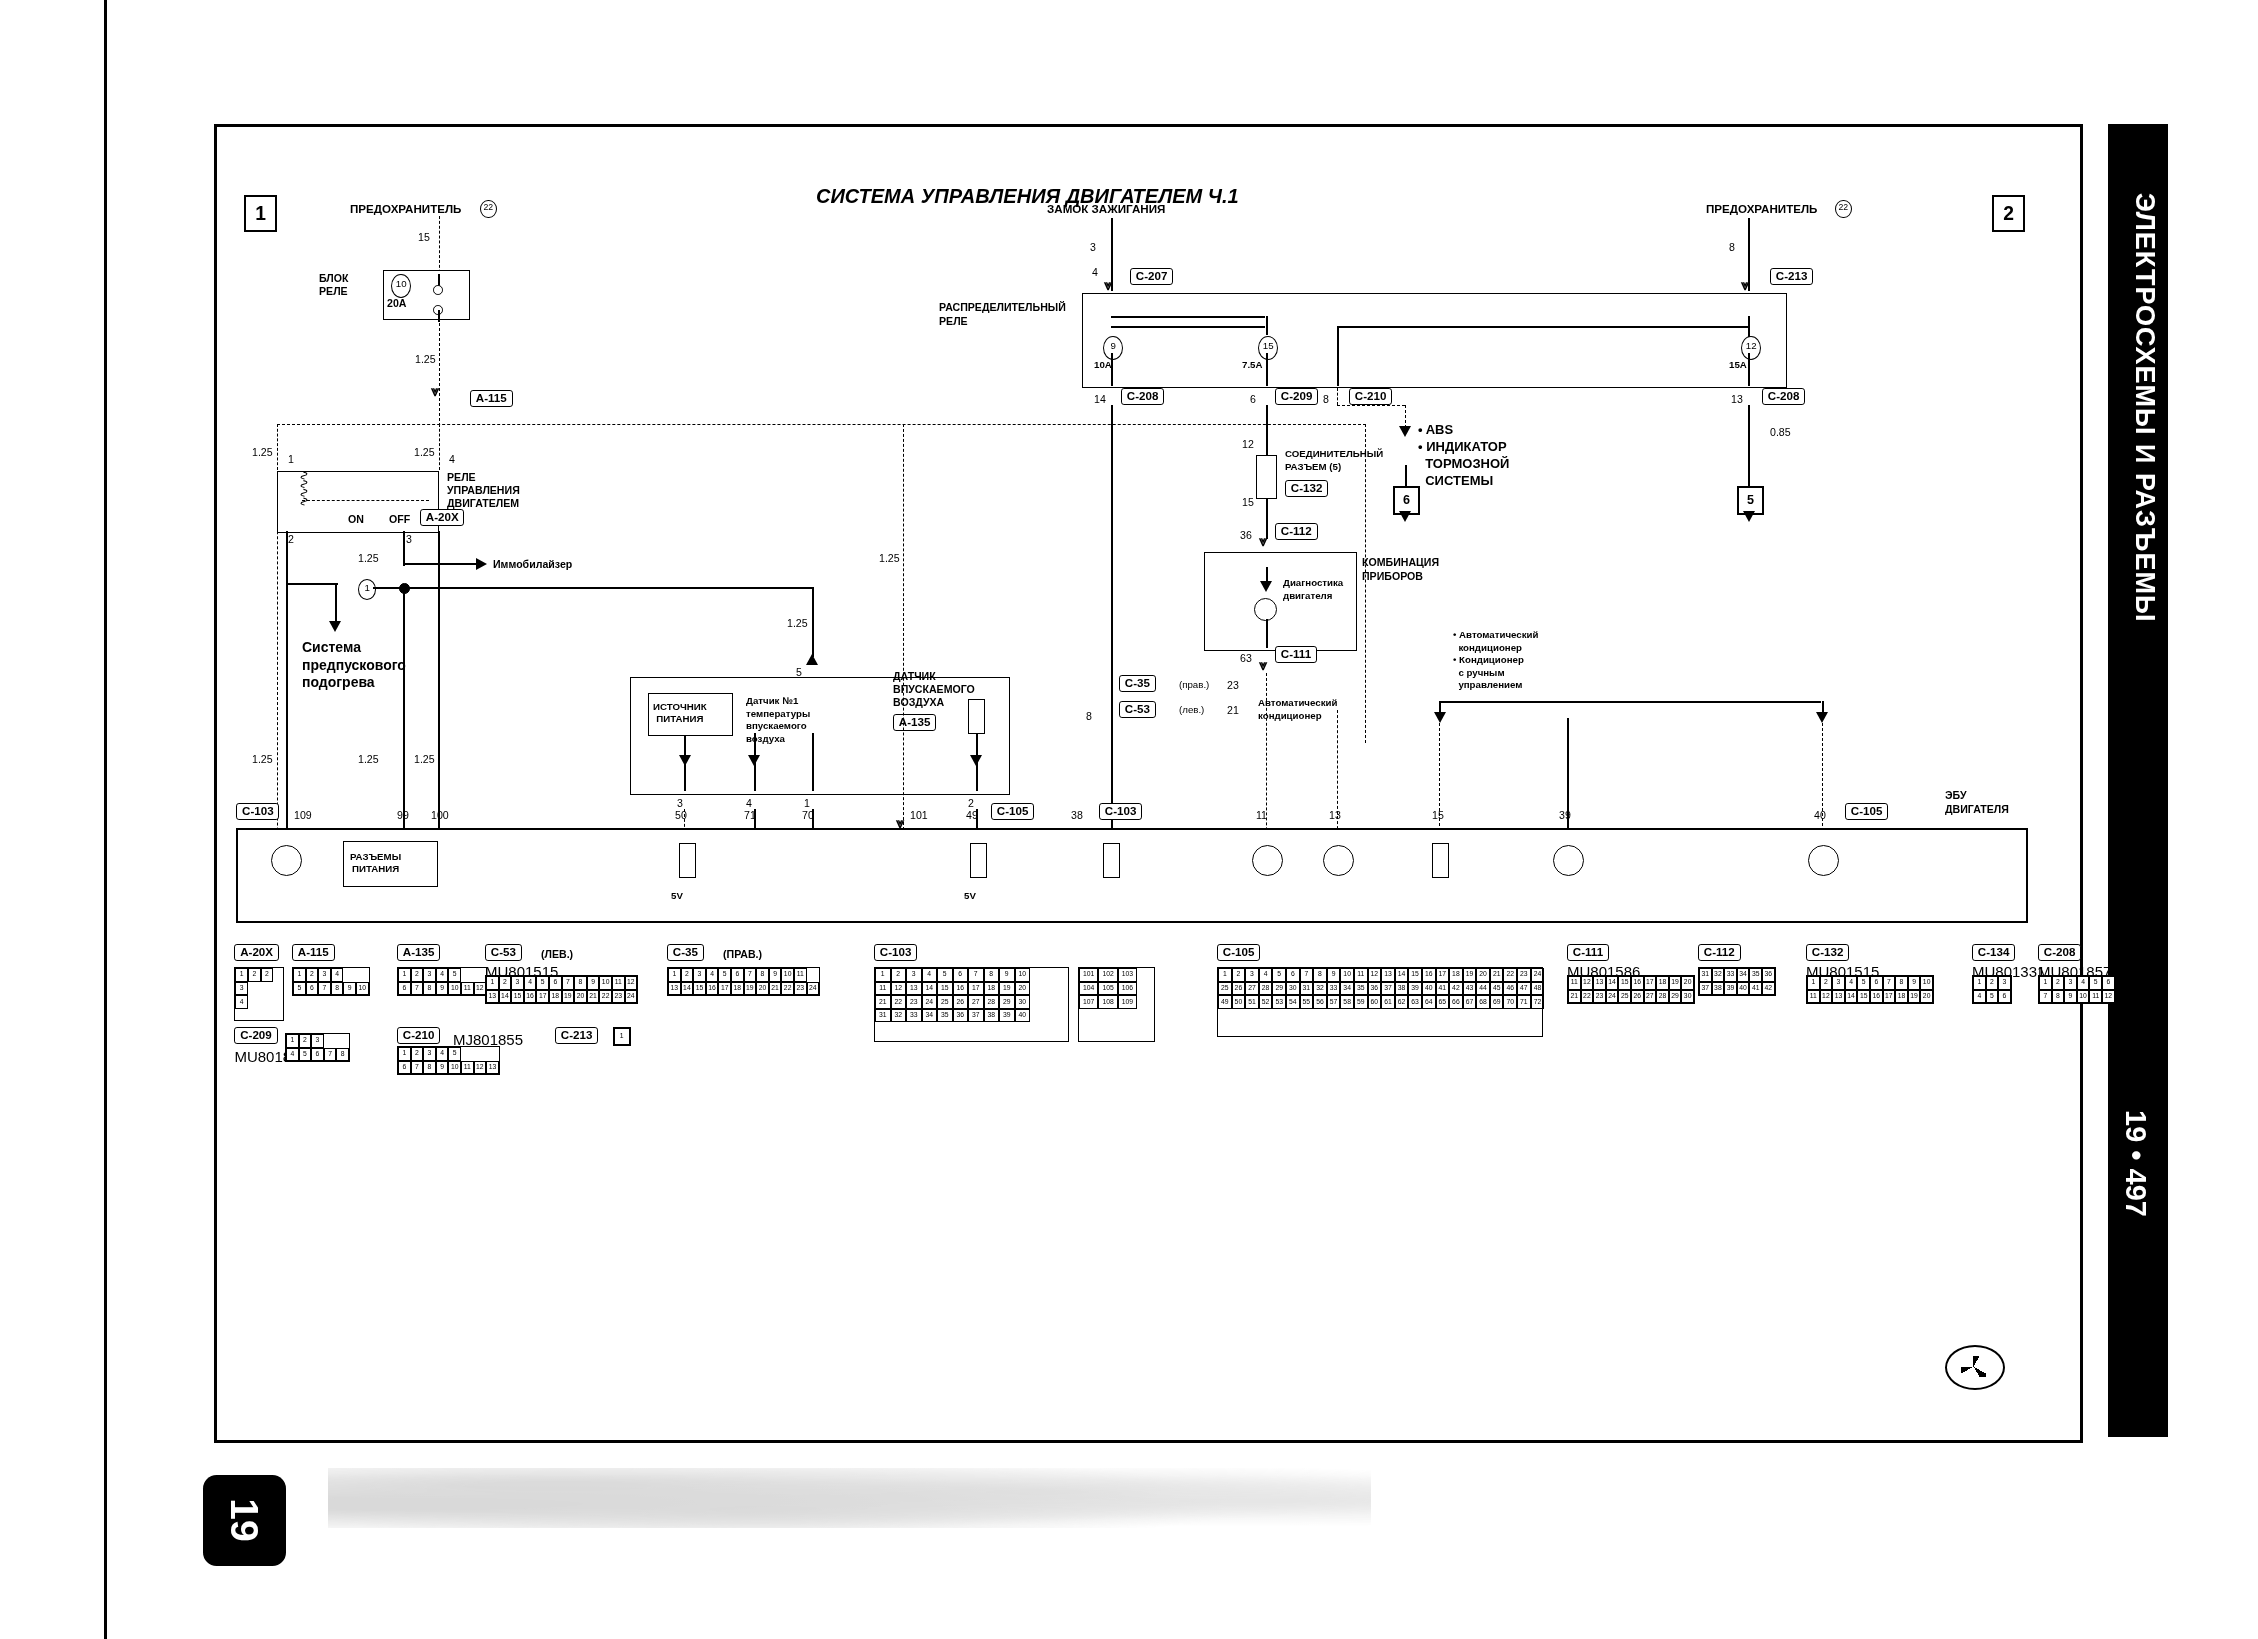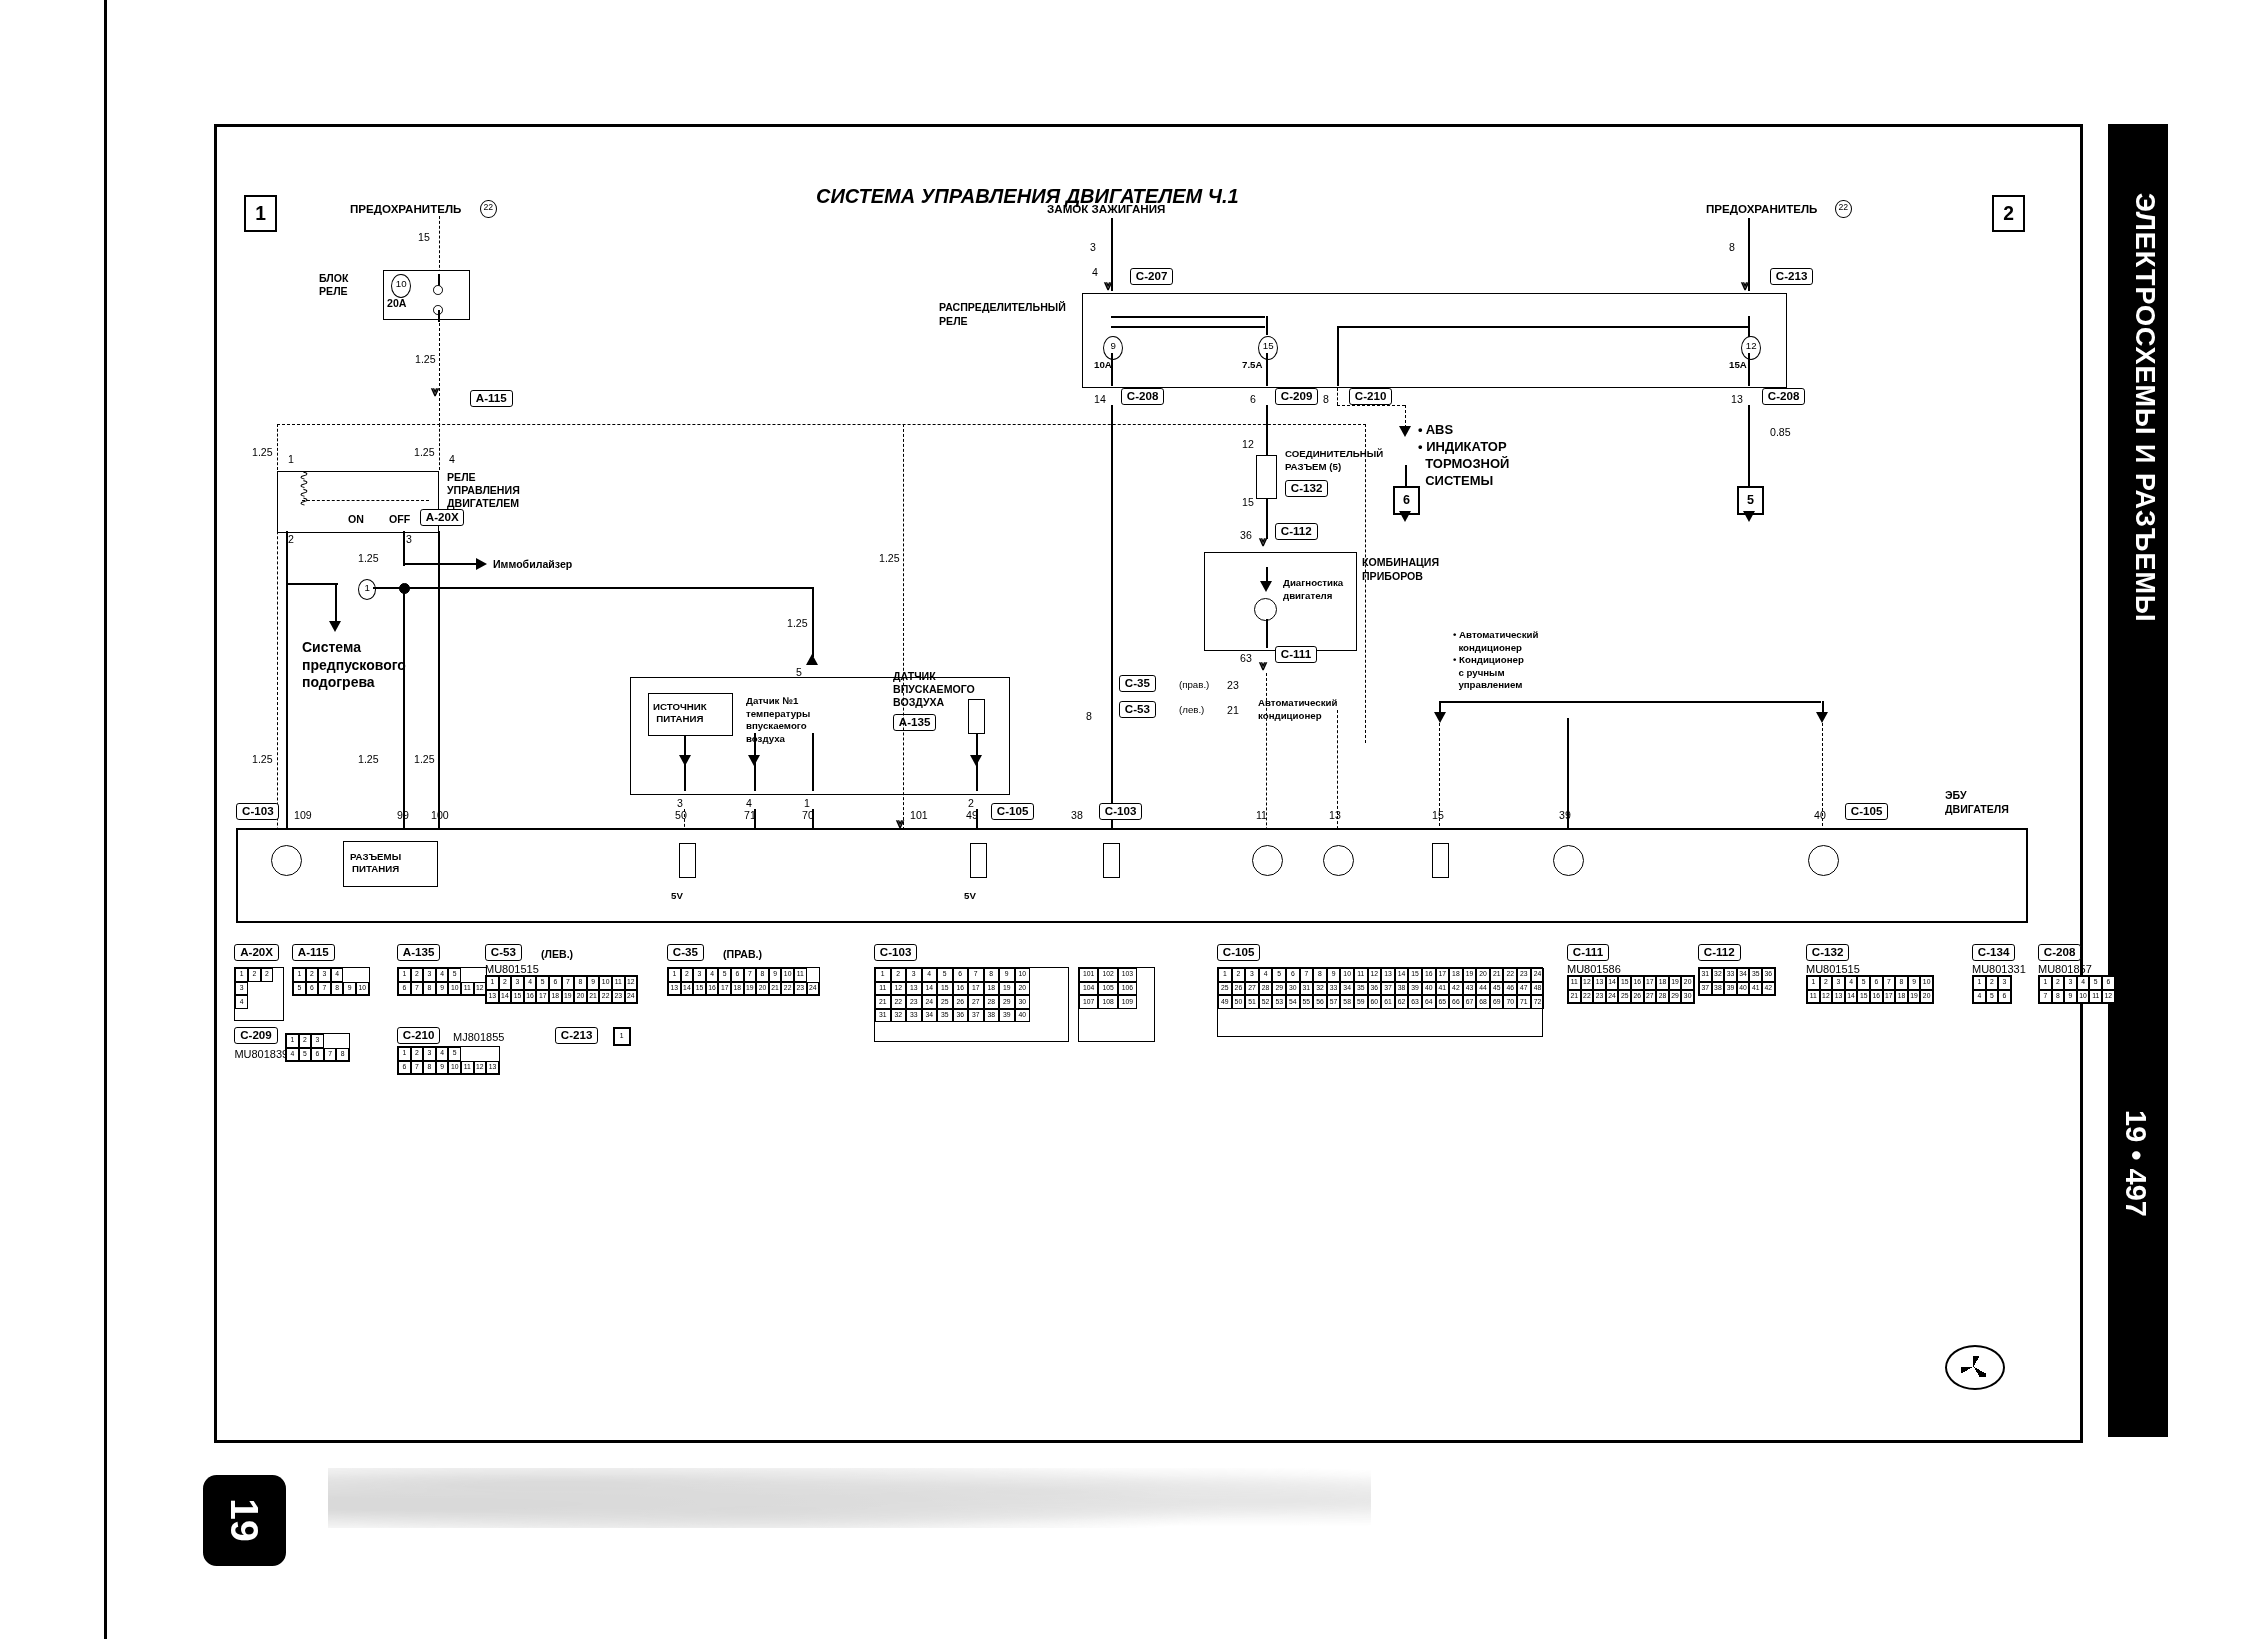--- a/index.html
+++ b/index.html
@@ -47,21 +47,21 @@
   .circ{position:absolute;border:1.9px solid #000;border-radius:50%;background:#fff;text-align:center;font-size:10.6px;line-height:1;}
   .title{position:absolute;font-weight:bold;font-style:italic;font-size:20px;white-space:nowrap;}
   .arrowdown{position:absolute;width:0;height:0;border-left:6.8px solid transparent;border-right:6.8px solid transparent;border-top:11.6px solid #000;}
   .arrowup{position:absolute;width:0;height:0;border-left:6.8px solid transparent;border-right:6.8px solid transparent;border-bottom:11.6px solid #000;}
   .arrowright{position:absolute;width:0;height:0;border-top:6.8px solid transparent;border-bottom:6.8px solid transparent;border-left:11.6px solid #000;}
   .chev{position:absolute;font-size:14.5px;line-height:.8;font-weight:bold;}
   .conn-grid{position:absolute;border:1.9px solid #000;background:#fff;}
   .cg-row{display:flex;}
   .cg-cell{border:1px solid #000;font-size:6.8px;line-height:1;text-align:center;
            min-width:10.6px;height:11.6px;display:flex;align-items:center;justify-content:center;}
-  .caption{position:absolute;font-size:11px;white-space:nowrap;text-align:right;}
+  .caption{position:absolute;font-size:15px;white-space:nowrap;text-align:right;}
   .ecu{position:absolute;border:2.9px solid #000;background:#fff;}
   .logo{position:absolute;width:56px;height:41px;border-radius:50%;border:2.9px solid #000;background:#fff;}
   .logo:after{content:"";position:absolute;left:13.5px;top:8.7px;width:25px;height:21px;
        background:conic-gradient(#000 0 30deg,transparent 30deg 120deg,#000 120deg 150deg,transparent 150deg 240deg,#000 240deg 270deg,transparent 270deg);}
   .res{position:absolute;border:1.9px solid #000;background:#fff;width:15.4px;height:33px;}
   .zig{position:absolute;font-size:12.6px;letter-spacing:-1.9px;}
 </style>
 </head>
 <body>
 

